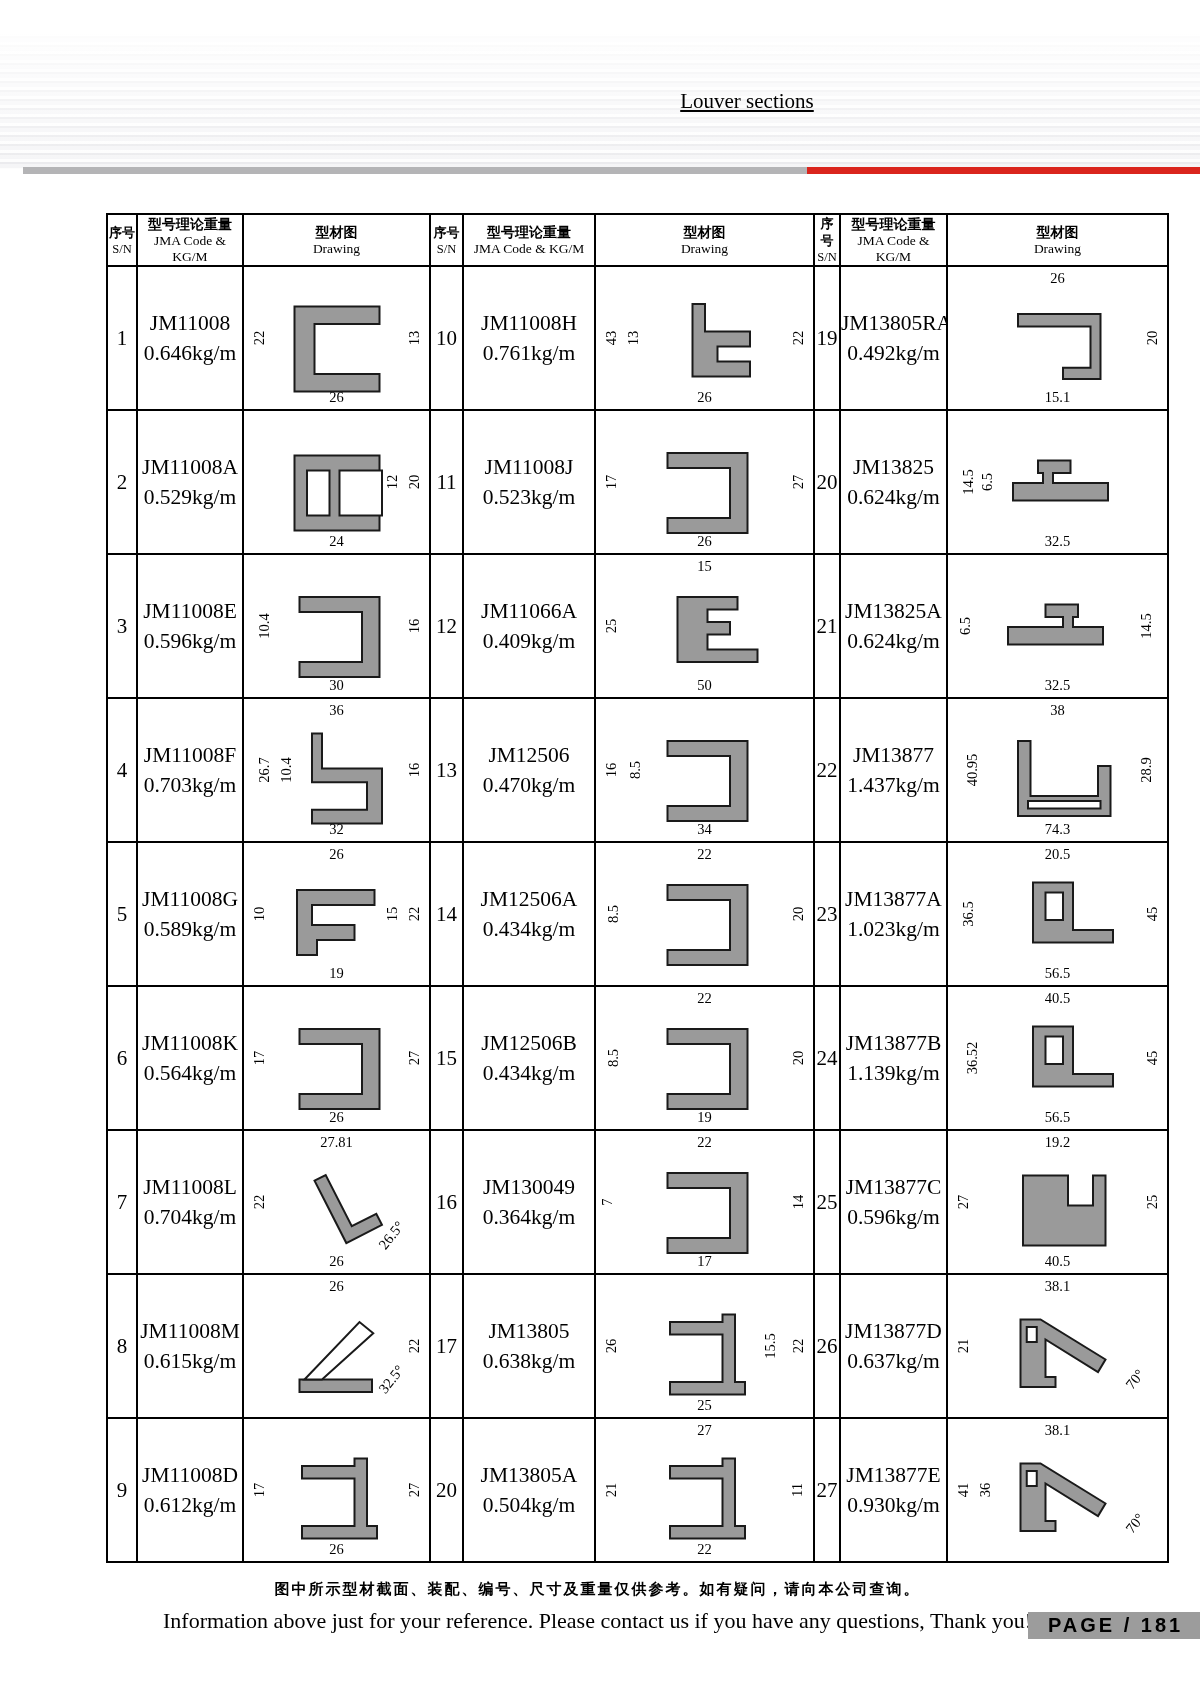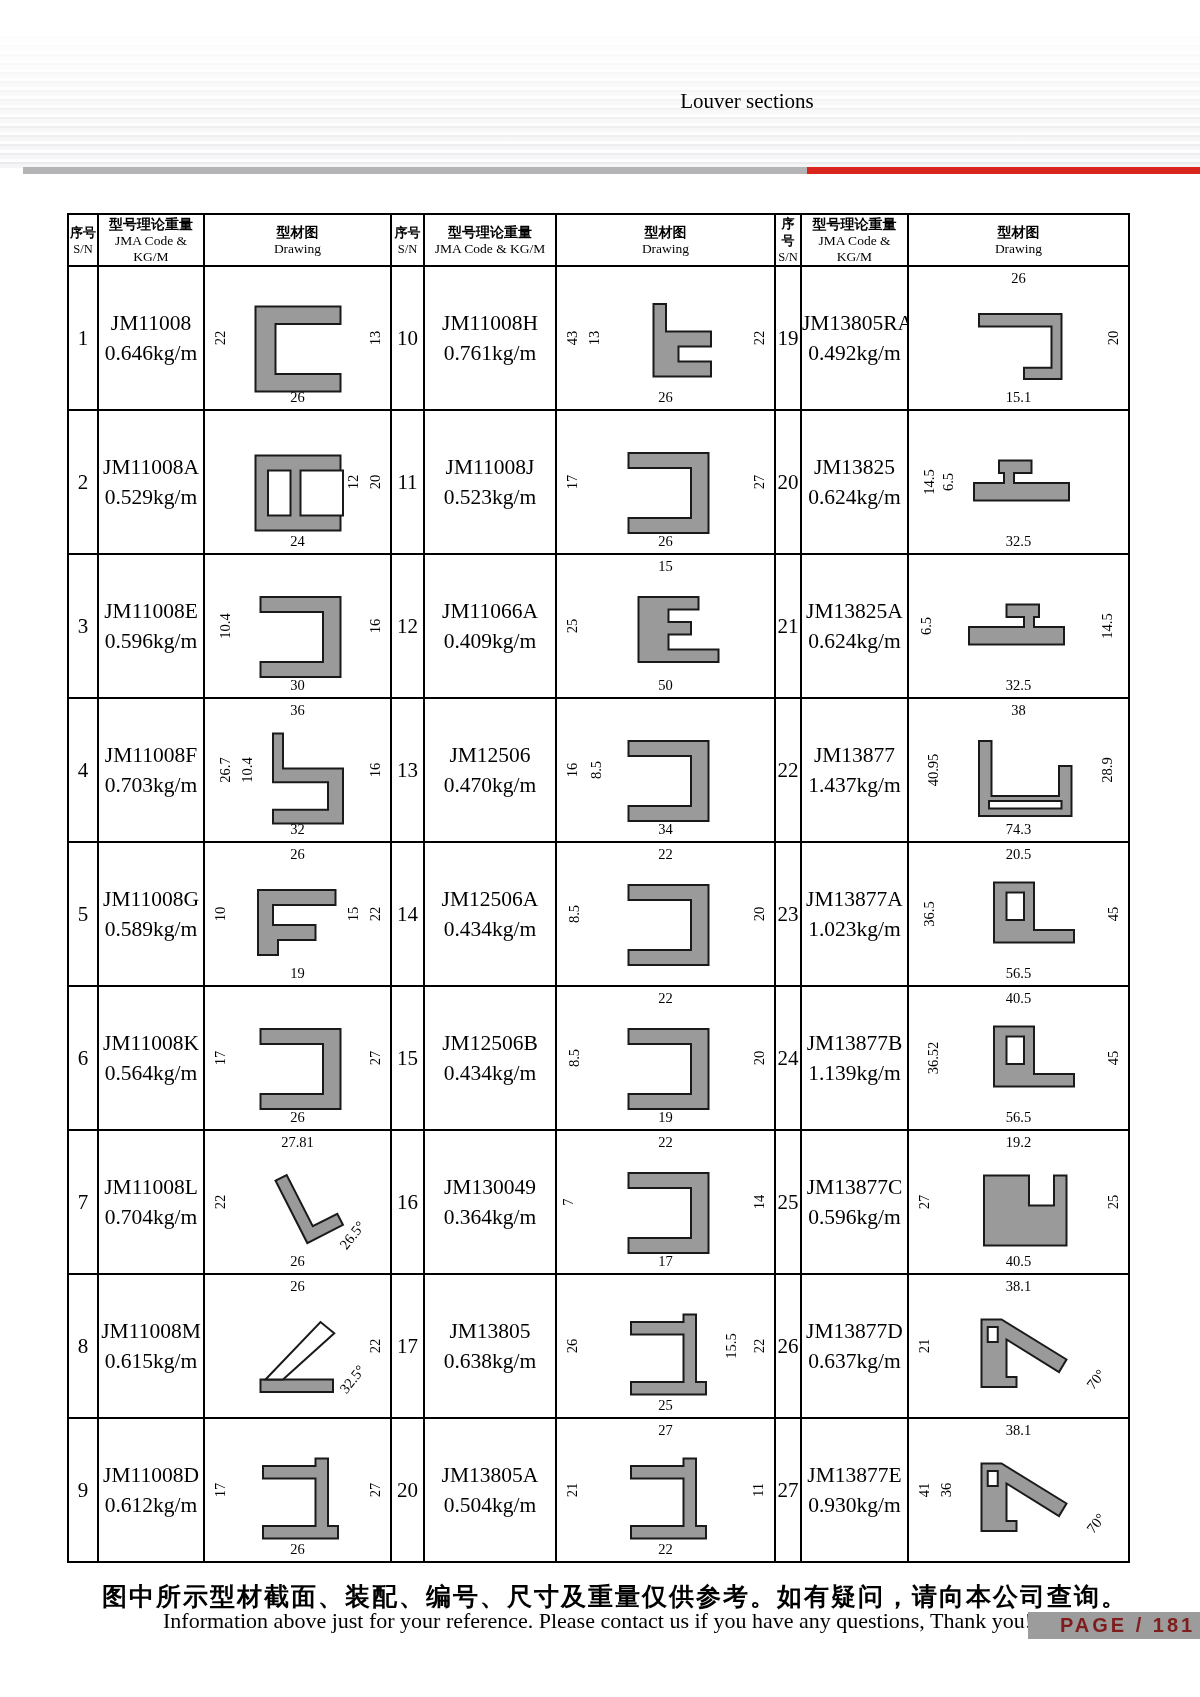--- a/index.html
+++ b/index.html
@@ -8,27 +8,27 @@
     font-family:"Liberation Serif","DejaVu Serif",serif;color:#000;
   }
   
   .banner{
     position:absolute;left:0;top:33px;width:1200px;height:136px;
     background:repeating-linear-gradient(180deg,#fdfdfd 0 3px,#e7e7ea 3px 5px,#f3f3f5 5px 9px);
   }
   .banner .fade{position:absolute;inset:0;background:linear-gradient(180deg,rgba(255,255,255,.9),rgba(255,255,255,.15));}
   .title-block{position:absolute;top:88px;left:627px;width:240px;text-align:center;z-index:2;}
   .title-cn{font-size:31px;font-weight:bold;letter-spacing:2px;line-height:34px;}
-  .title-en{font-size:21px;line-height:26px;}
+  .title-en{font-size:21px;line-height:26px;text-decoration:underline;}
   .bar-gray{position:absolute;left:23px;top:167px;width:784px;height:7px;background:#b4b4b6;}
   .bar-red{position:absolute;left:807px;top:167px;width:393px;height:7px;background:#da251d;}
 
   
   .tbl-wrap{position:absolute;left:67px;top:213px;}
-  table{border-collapse:collapse;table-layout:fixed;width:1061px;}
+  table{border-collapse:collapse;table-layout:fixed;width:1061px;margin-left:39px;}
   th,td{border:2px solid #000;padding:0;overflow:hidden;}
   thead tr{height:44px;}
   tbody tr{height:144px;}
   th{font-weight:normal;vertical-align:middle;text-align:center;background:#fff;}
   .th-cn{display:block;font-size:14px;font-weight:bold;line-height:17px;}
   .th-en{display:block;font-size:13.5px;line-height:16px;}
   th.snh .th-cn{font-size:13px;}
   th.snh .th-en{font-size:12.5px;}
   .sn-cell{text-align:center;vertical-align:middle;font-size:21px;}
   .code-cell{text-align:center;vertical-align:middle;font-size:21.5px;line-height:30px;font-family:Liberation Serif, serif;}
@@ -38,29 +38,29 @@
   .dim-top{top:4px;left:0;right:0;text-align:center;}
   .dim-bottom{bottom:4px;left:0;right:0;text-align:center;}
   .dim-left{left:8px;top:50%;transform:translateY(-50%) rotate(-90deg);}
   .dim-left2{left:30px;top:50%;transform:translateY(-50%) rotate(-90deg);}
   .dim-right{right:8px;top:50%;transform:translateY(-50%) rotate(-90deg);}
   .dim-right2{right:30px;top:50%;transform:translateY(-50%) rotate(-90deg);}
   .dim-angle{right:22px;bottom:30px;transform:rotate(-52deg);}
 
   
   .footer-cn{
-    position:absolute;left:67px;top:1580px;width:1061px;text-align:right;
+    position:absolute;left:67px;top:1580px;width:1061px;text-align:center;
     font-family:Liberation Sans, sans-serif;font-weight:600;
-    font-size:25px;letter-spacing:2px;
+    font-size:15px;letter-spacing:2px;
   }
   .footer-en{position:absolute;left:67px;top:1608px;width:1061px;text-align:center;font-size:22px;}
   .page-badge{
     position:absolute;left:1028px;top:1612px;width:172px;height:27px;background:#9c9c9c;
-    color:#7f1d1d;font-family:"Liberation Sans","DejaVu Sans",sans-serif;font-weight:bold;
-    font-size:20px;line-height:27px;padding-left:32px;letter-spacing:3px;box-sizing:border-box;
+    color:#000000;font-family:"Liberation Sans","DejaVu Sans",sans-serif;font-weight:bold;
+    font-size:20px;line-height:27px;padding-left:20px;letter-spacing:3px;box-sizing:border-box;
   }
 </style>
 </head>
 <body>
 
 <div class="banner">
     <div class="fade"></div>
   </div>
 
 <div class="title-block">

